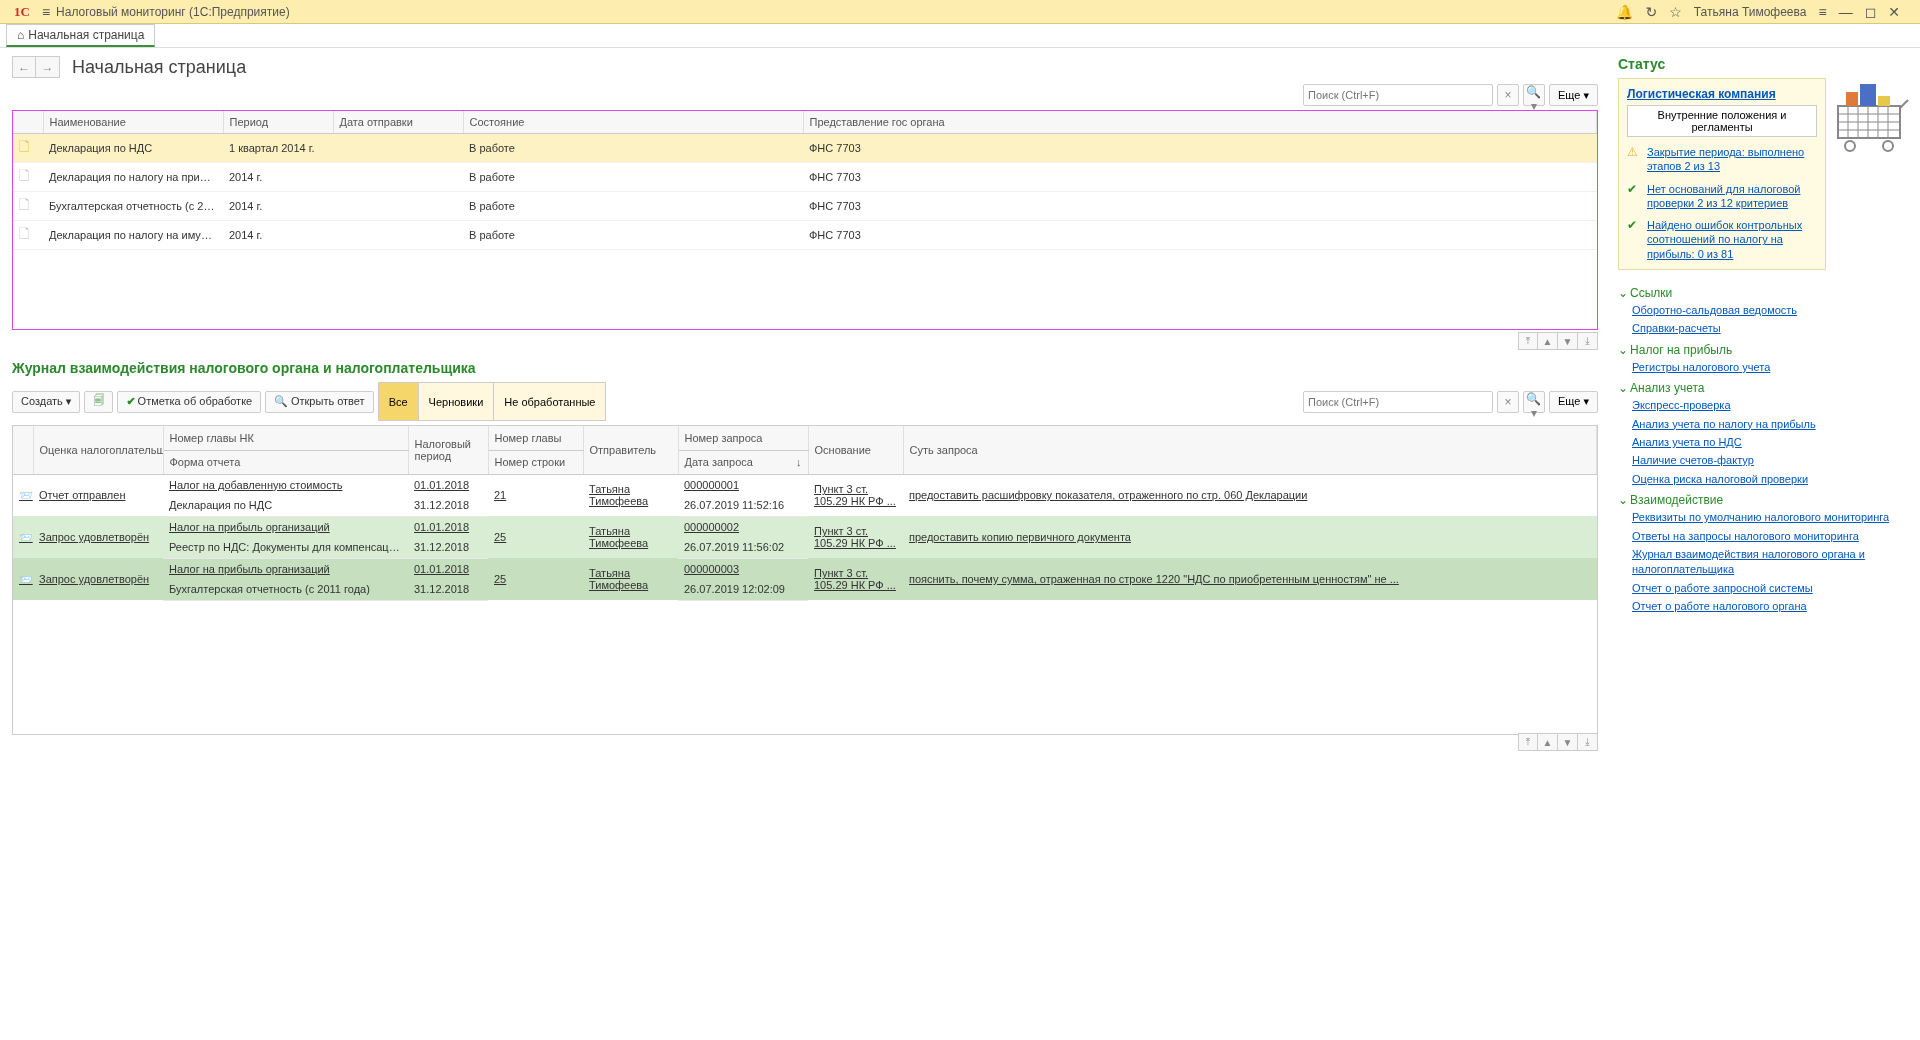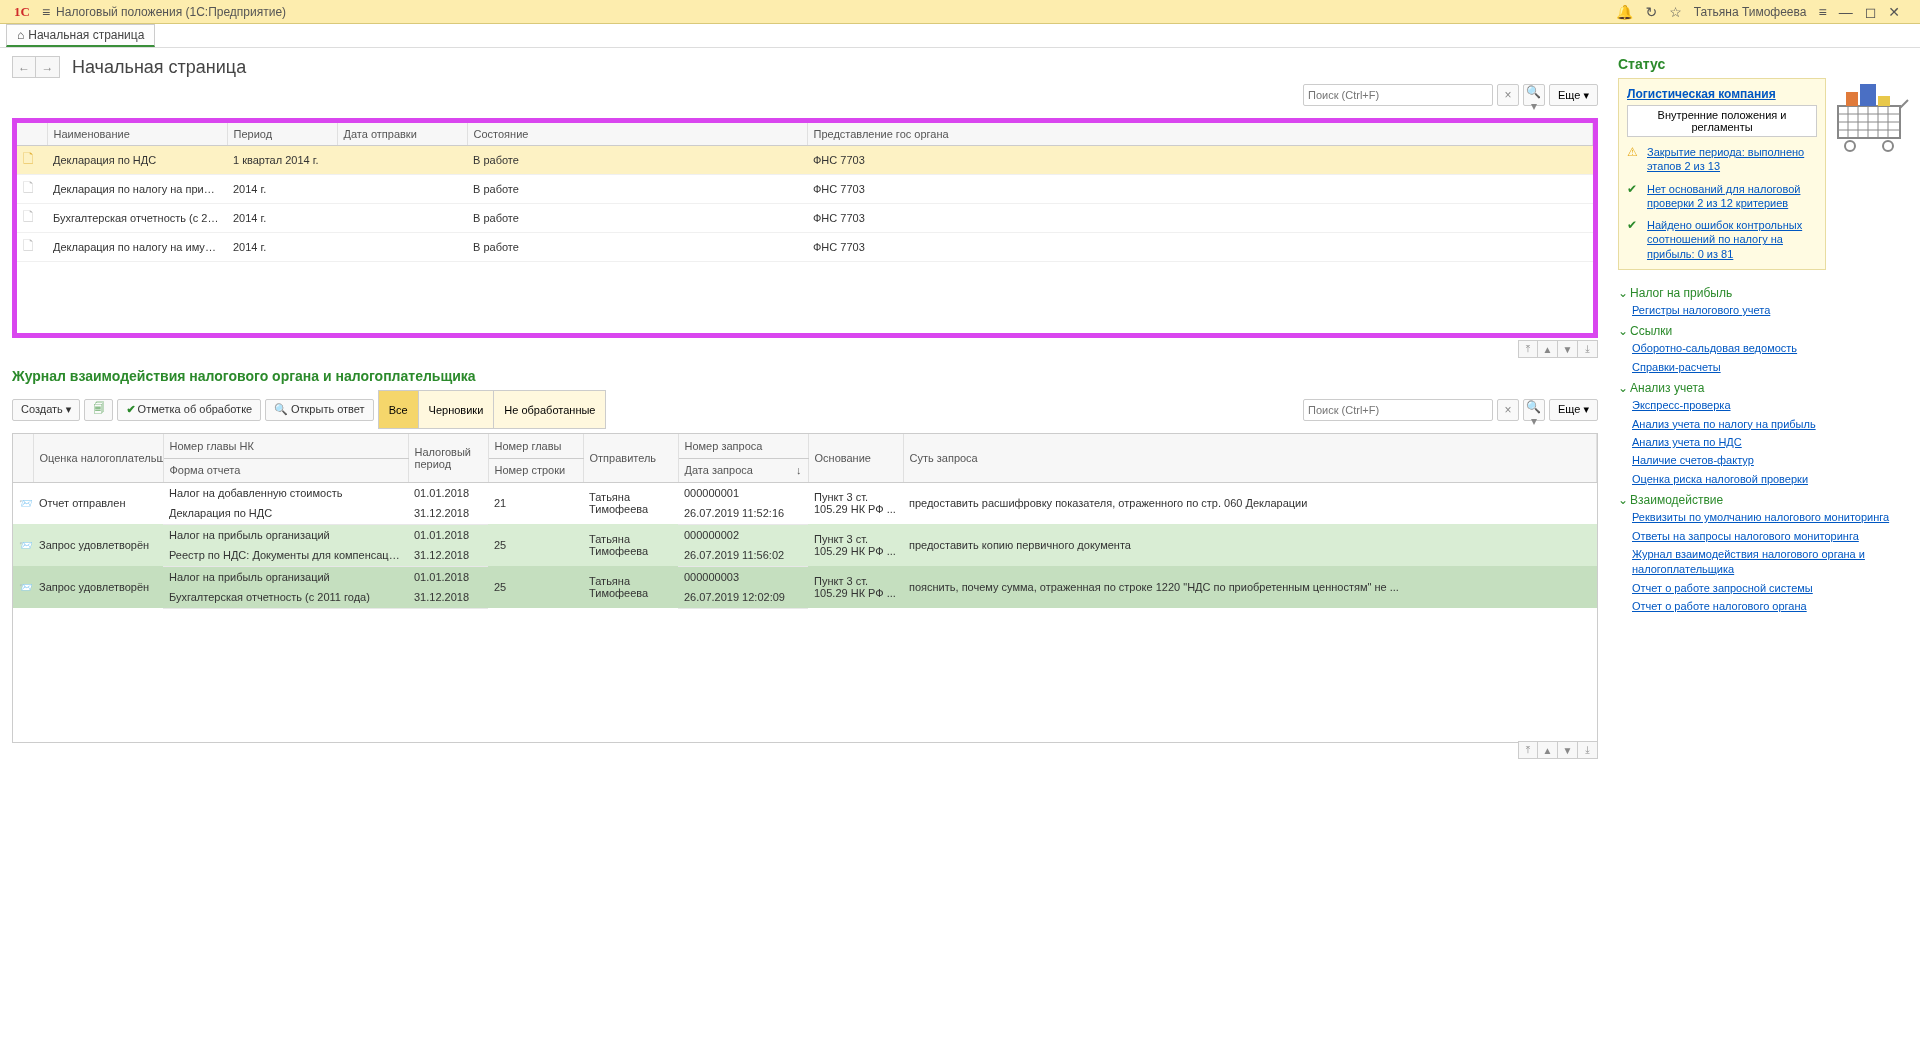--- a/index.html
+++ b/index.html
@@ -38,33 +38,33 @@
 .clr { width: 22px; height: 22px; border: 1px solid #ccc; background: #f9f9f9; cursor: pointer; font-size:12px; color:#888; border-radius:2px;}
 .more-btn { height: 22px; border: 1px solid #ccc; background: #f9f9f9; padding: 0 8px; cursor: pointer; font-size:11px; border-radius:2px;}
 .tbtn { height: 22px; border: 1px solid #ccc; background: #f9f9f9; padding: 0 8px; cursor: pointer; font-size:11px; border-radius:2px; color:#333;}
 .cmark { color:#2b8a2b; font-weight:bold; margin-right:2px;}
 .grp{display:flex;}
 .grp .tgl{height:39px; border:1px solid #ccc; padding:0 10px; cursor:pointer; font-size:11px; background:#fff8de;}
 .grp .tgl.active{background:#f5d66b;}
 .grp .tgl + .tgl{border-left:none;}
 
 
-.grid { border: 5px solid #d946ef; flex-shrink:0;margin-top:8px;}
+.grid { border: 1px solid #d946ef; flex-shrink:0;}
 table { width: 100%; border-collapse: collapse; table-layout: fixed;}
 th { text-align: left; font-weight: normal; color: #555; background: #f7f7f7; padding: 4px 6px; border-right: 1px solid #e0e0e0; border-bottom: 1px solid #ccc; height:22px; white-space:nowrap; overflow:hidden; font-size:11px;}
 td { padding: 3px 6px; border-bottom: 1px solid #f0f0f0; white-space:nowrap; overflow:hidden; text-overflow:ellipsis; height:21px; color:#333; font-size:11px;}
 tr.selected td{ background:#fdf2c4;}
 .doc-icon{color:#bbb; font-size:13px;}
 .sel .doc-icon{color:#e3b23a;}
 
 
 .jgrid { border:1px solid #ccc;}
 .jgrid th{height:24px;}
 .jgrid .subhead th{border-top:none;}
-.jrow td{border-bottom:none;}
+.jrow td{border-bottom:none;text-decoration:underline;}
 .jrow2 td{border-bottom:1px solid #e8e8e8;}
 .jselected td{background:#d9edd4;}
 .jselected2 td{background:#c5dfbf;}
 .status-icon{font-size:11px;}
 
 
 .gridnav{display:flex; justify-content:flex-end; margin-top:2px;}
 .gridnav button{width:20px;height:18px;border:1px solid #ccc;background:#f7f7f7;cursor:pointer;font-size:10px;color:#888;}
 .gridnav button + button{border-left:none;}
 .hscroll{height:10px;overflow-x:scroll;margin-top:2px;}
@@ -87,21 +87,21 @@
 .sb-lnk{color:#0057c2;text-decoration:underline;cursor:pointer;font-size:11px;display:block;margin:3px 0 3px 14px;line-height:1.4;}
 
 .cart-svg{width:80px;height:75px;}
 </style>
 </head>
 <body>
 
 <div class="titlebar">
   <span class="logo">1C</span>
   <span class="menu-icon">≡</span>
-  <span class="title">Налоговый положения  (1С:Предприятие)</span>
+  <span class="title">Налоговый мониторинг  (1С:Предприятие)</span>
   <span class="spacer"></span>
   <span class="tb-icon">🔔</span>
   <span class="tb-icon">↻</span>
   <span class="tb-icon">☆</span>
   <span class="user">Татьяна Тимофеева</span>
   <span class="tb-icon">≡</span>
   <span class="tb-icon">—</span>
   <span class="tb-icon">◻</span>
   <span class="tb-icon">✕</span>
 </div>
@@ -340,27 +340,27 @@
     <rect x="14" y="14" width="12" height="14" fill="#e07a3a"></rect>
           <rect x="28" y="6" width="16" height="22" fill="#4a6fc4"></rect>
           <rect x="46" y="18" width="12" height="10" fill="#e8c84a"></rect>
     <circle cx="18" cy="68" r="5" fill="none" stroke="#888" stroke-width="2"></circle>
           <circle cx="56" cy="68" r="5" fill="none" stroke="#888" stroke-width="2"></circle>
     <line x1="68" y1="30" x2="76" y2="22" stroke="#888" stroke-width="2"></line>
   </svg>
   </div>
   <div id="sb-groups">
         <div class="sb-group">
-          <div class="sb-group-title"><span class="sb-chev">⌄</span>Налог на прибыль</div>
-          <a class="sb-lnk">Регистры налогового учета</a>
-        </div>
-        <div class="sb-group">
           <div class="sb-group-title"><span class="sb-chev">⌄</span>Ссылки</div>
           <a class="sb-lnk">Оборотно-сальдовая ведомость</a>
           <a class="sb-lnk">Справки-расчеты</a>
+        </div>
+        <div class="sb-group">
+          <div class="sb-group-title"><span class="sb-chev">⌄</span>Налог на прибыль</div>
+          <a class="sb-lnk">Регистры налогового учета</a>
         </div>
         <div class="sb-group">
           <div class="sb-group-title"><span class="sb-chev">⌄</span>Анализ учета</div>
           <a class="sb-lnk">Экспресс-проверка</a>
           <a class="sb-lnk">Анализ учета по налогу на прибыль</a>
           <a class="sb-lnk">Анализ учета по НДС</a>
           <a class="sb-lnk">Наличие счетов-фактур</a>
           <a class="sb-lnk">Оценка риска налоговой проверки</a>
         </div>
         <div class="sb-group">

